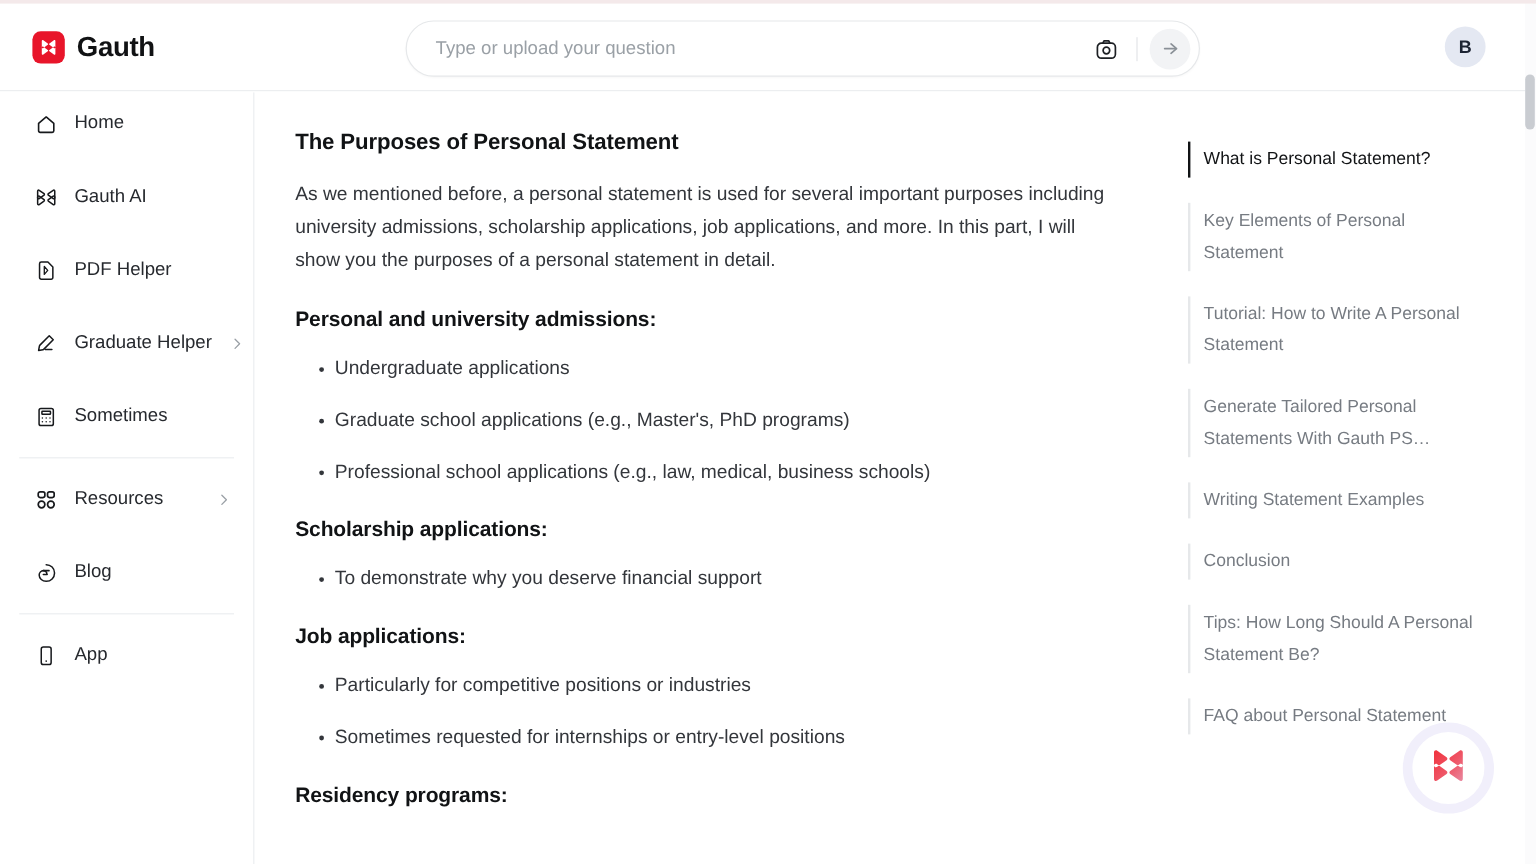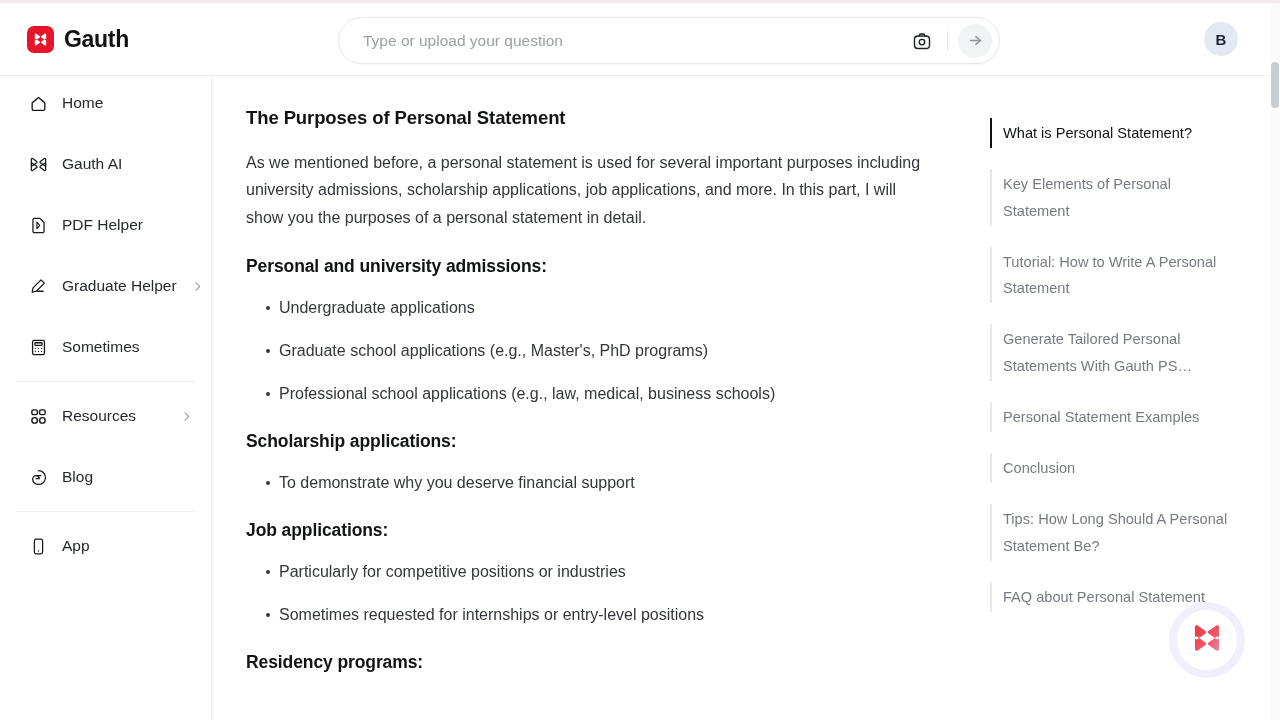--- a/index.html
+++ b/index.html
@@ -468,21 +468,21 @@
     </ul>
 
     <h2 class="sub-head">Residency programs:</h2>
   </main>
 
   <aside class="toc">
     <div class="toc-item active">What is Personal Statement?</div>
     <div class="toc-item">Key Elements of Personal Statement</div>
     <div class="toc-item">Tutorial: How to Write A Personal Statement</div>
     <div class="toc-item">Generate Tailored Personal Statements With Gauth PS…</div>
-    <div class="toc-item">Personal Statement Examples</div>
+    <div class="toc-item">Writing Statement Examples</div>
     <div class="toc-item">Conclusion</div>
     <div class="toc-item">Tips: How Long Should A Personal Statement Be?</div>
     <div class="toc-item">FAQ about Personal Statement</div>
   </aside>
 
   <div class="fab">
     <span>
       <svg width="36" height="36" viewBox="0 0 24 24" aria-hidden="true">
         <defs>
           <linearGradient id="fabgrad" x1="0" y1="0" x2="1" y2="1">

